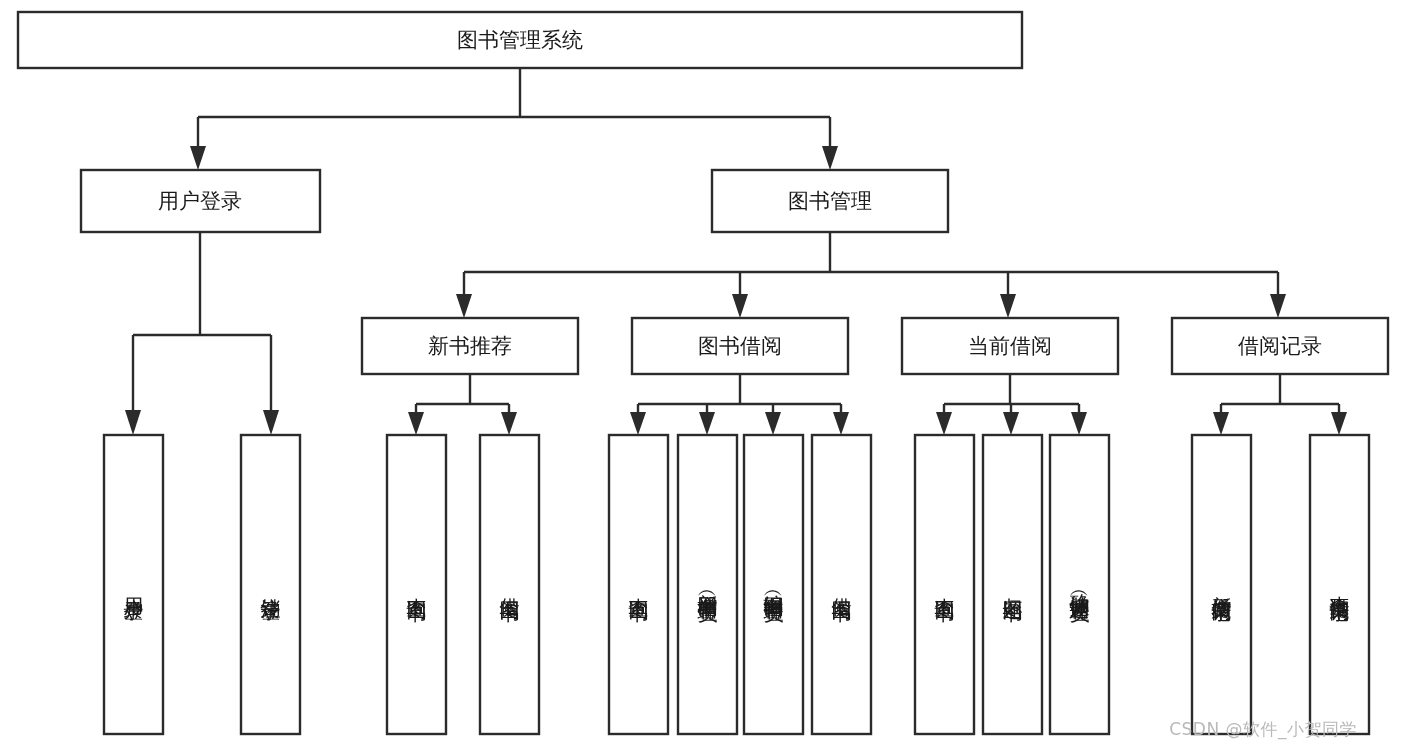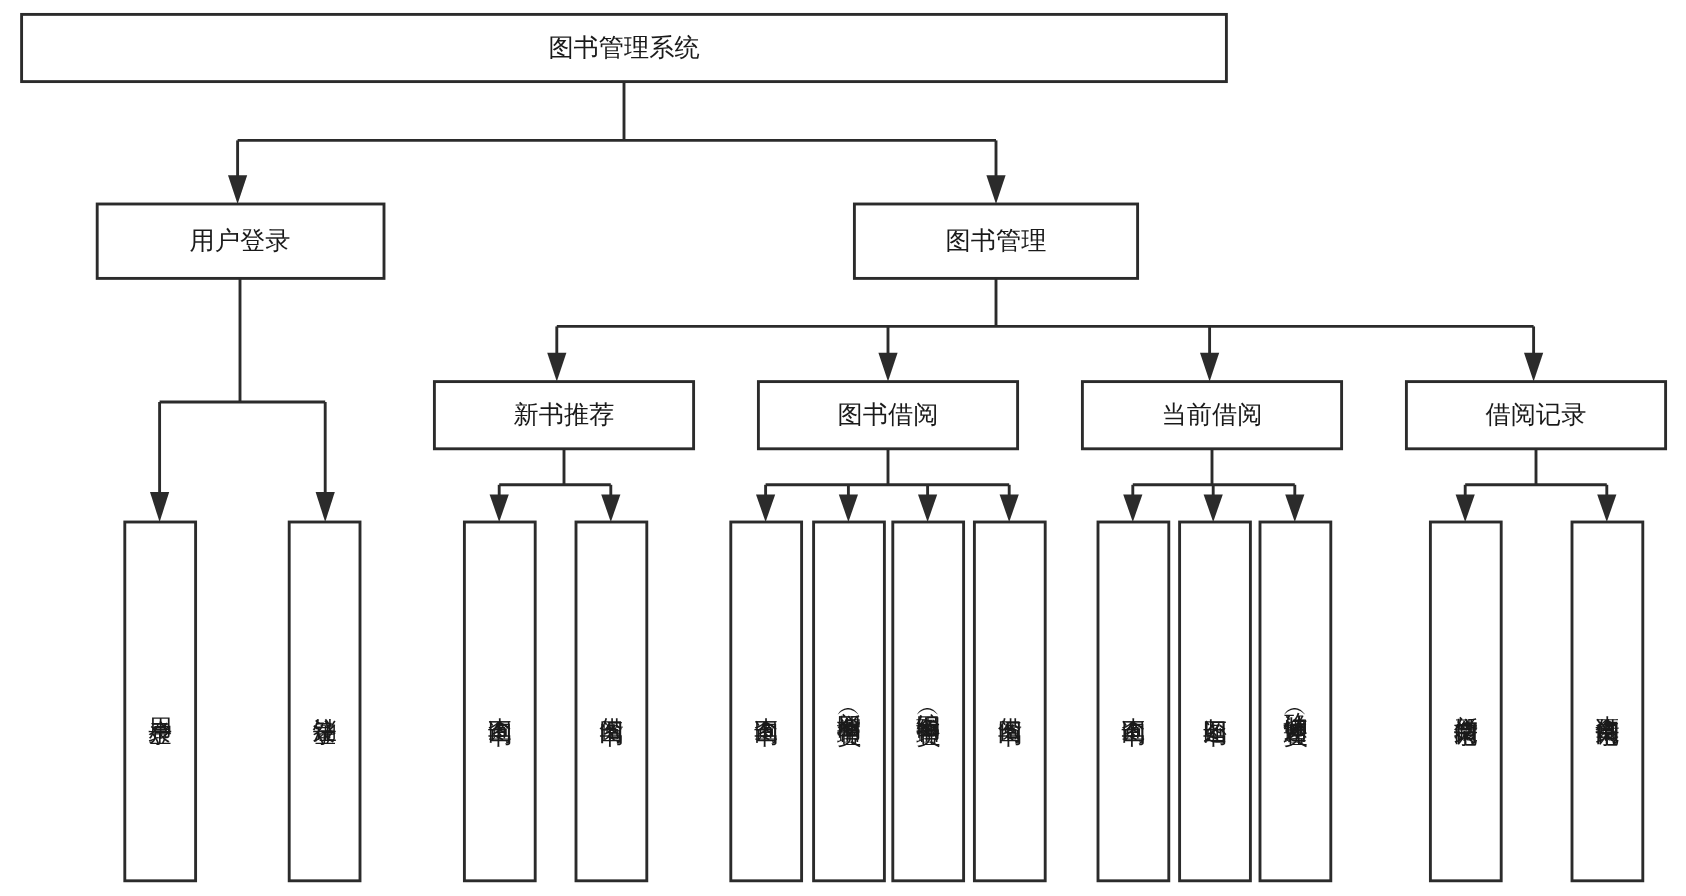--- a/index.html
+++ b/index.html
@@ -212,14 +212,15 @@
   <div class="node-label-v" style="left:744px;top:435px;width:59px;height:299px;">编辑图书（管理员）</div>
   <div class="node-label-v" style="left:812px;top:435px;width:59px;height:299px;">借阅图书</div>
 
   <div class="node-label-v" style="left:915px;top:435px;width:59px;height:299px;">查询图书</div>
   <div class="node-label-v" style="left:983px;top:435px;width:59px;height:299px;">归还图书</div>
   <div class="node-label-v" style="left:1050px;top:435px;width:59px;height:299px;">确认归还（管理员）</div>
 
   <div class="node-label-v" style="left:1192px;top:435px;width:59px;height:299px;">新增借阅记录</div>
   <div class="node-label-v" style="left:1310px;top:435px;width:59px;height:299px;">查询借阅记录</div>
 
+  <div class="watermark">CSDN @软件_小贺同学</div>
 
 </div>
 
 </body></html>

